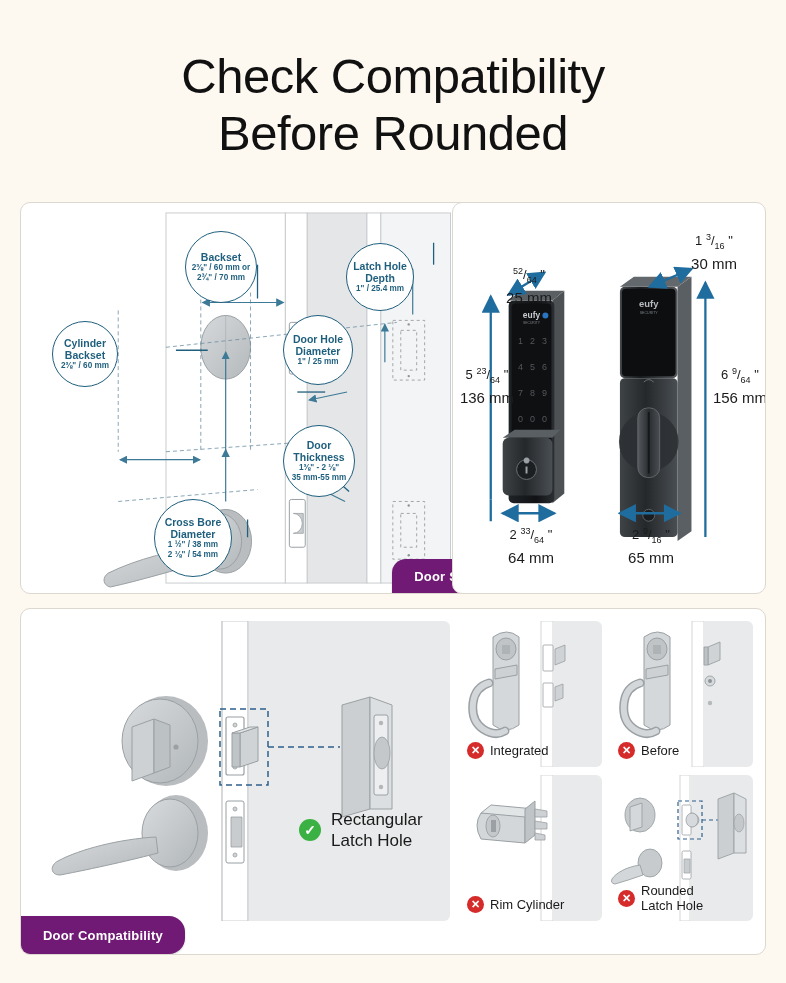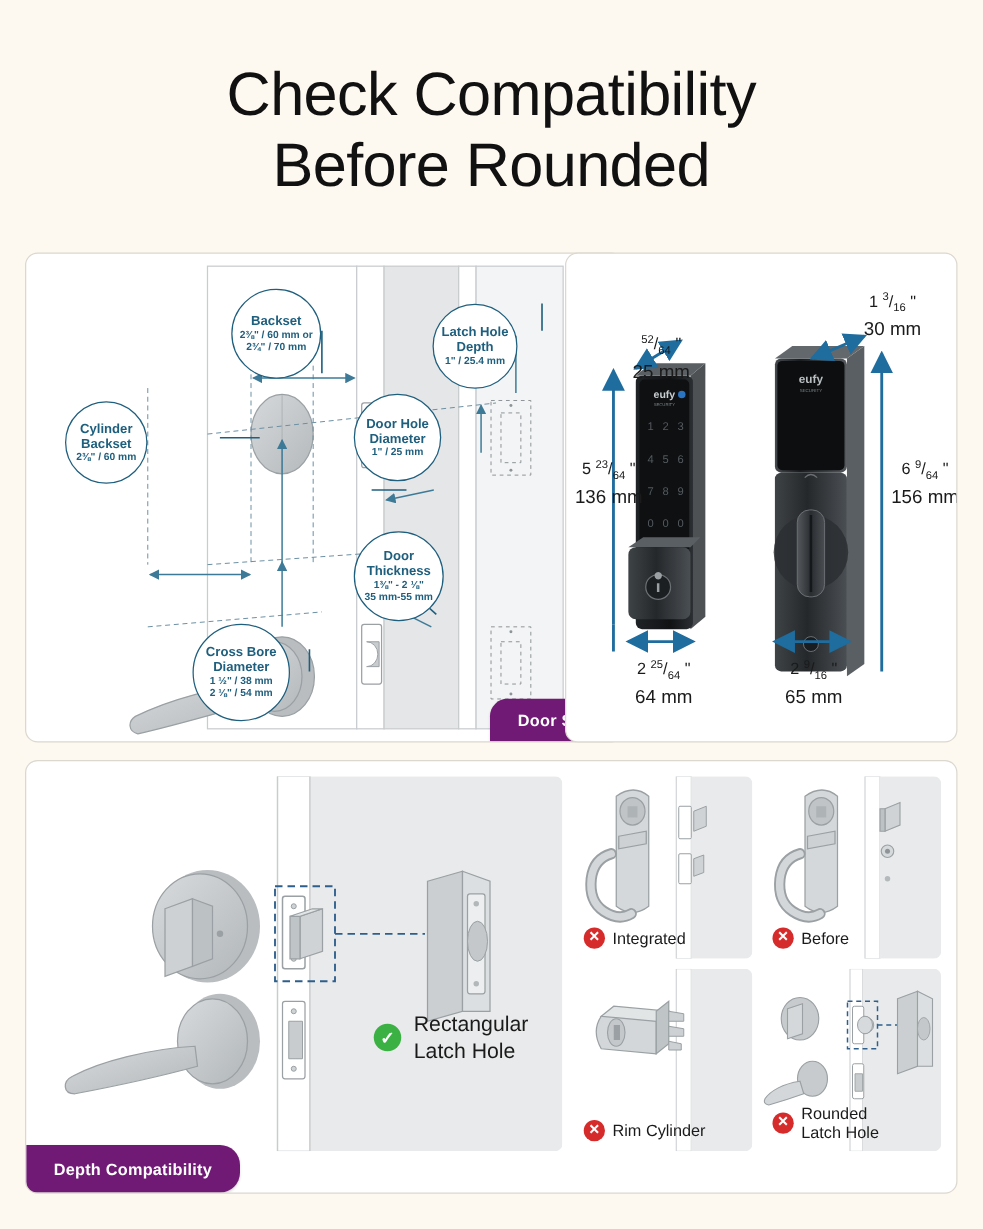--- a/index.html
+++ b/index.html
@@ -371,21 +371,21 @@
       <span>5</span>
       <sup>23</sup>/<sub>64</sub>
       <span>"</span>
     </div>
     <div class="mm">136 mm</div>
   </div>
 
   <div class="dim" style="left:36px;top:320px;width:84px;">
     <div class="frac">
       <span>2</span>
-      <sup>25</sup>/<sub>64</sub>
+      <sup>33</sup>/<sub>64</sub>
       <span>"</span>
     </div>
     <div class="mm">64 mm</div>
   </div>
 
   <div class="dim" style="left:216px;top:26px;width:90px;">
     <div class="frac">
       <span>1</span>
       <sup>3</sup>/<sub>16</sub>
       <span>"</span>
@@ -574,15 +574,15 @@
         <span class="mark no">✕</span>
         <span>
           <span>Rounded</span><br>
           <span>Latch Hole</span>
         </span>
       </div>
     </div>
   </div>
 
   <div class="tab bl">
-    <span>Depth Compatibility</span>
+    <span>Door Compatibility</span>
   </div>
 </div>
 
 </body></html>

